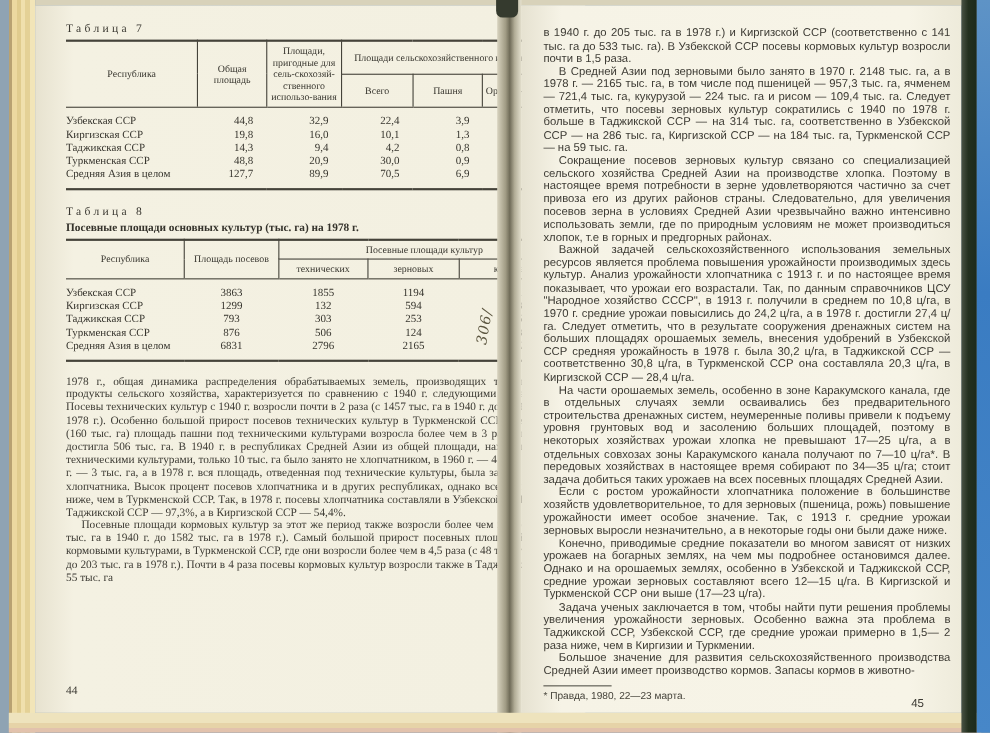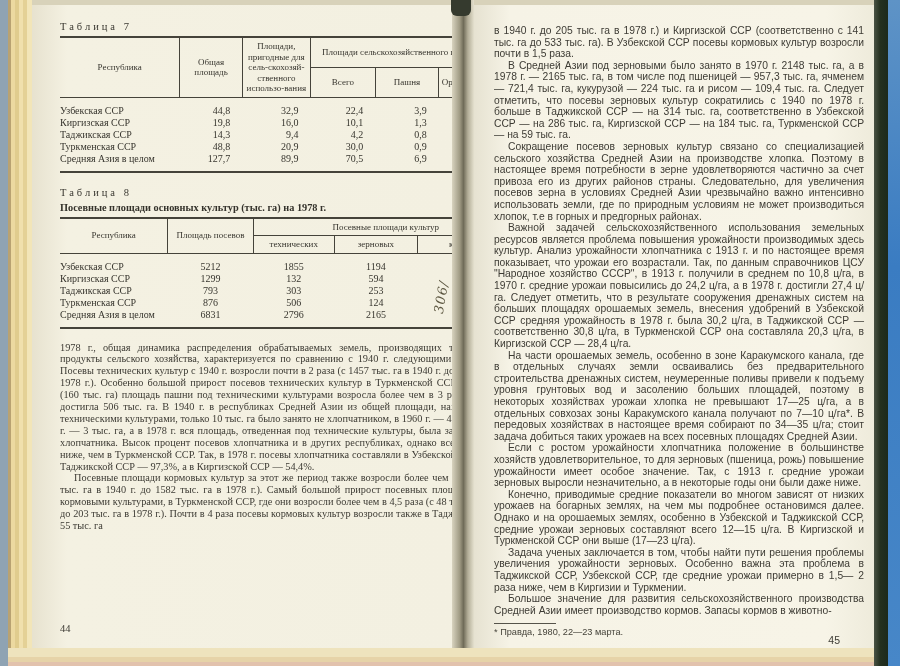--- a/index.html
+++ b/index.html
@@ -181,21 +181,21 @@
         </tr>
         <tr class="subrow">
           <th style="border-left:1px solid #45433a">технических</th>
           <th>зерновых</th>
           <th>кормовых</th>
         </tr>
       </thead>
       <tbody>
         <tr>
           <td class="cell-name">Узбекская ССР</td>
-          <td class="num">5212</td>
+          <td class="num">3863</td>
           <td class="num">1855</td>
           <td class="num">1194</td>
           <td class="num">641</td>
         </tr>
         <tr>
           <td class="cell-name">Киргизская ССР</td>
           <td class="num">1299</td>
           <td class="num">132</td>
           <td class="num">594</td>
           <td class="num">533</td>

